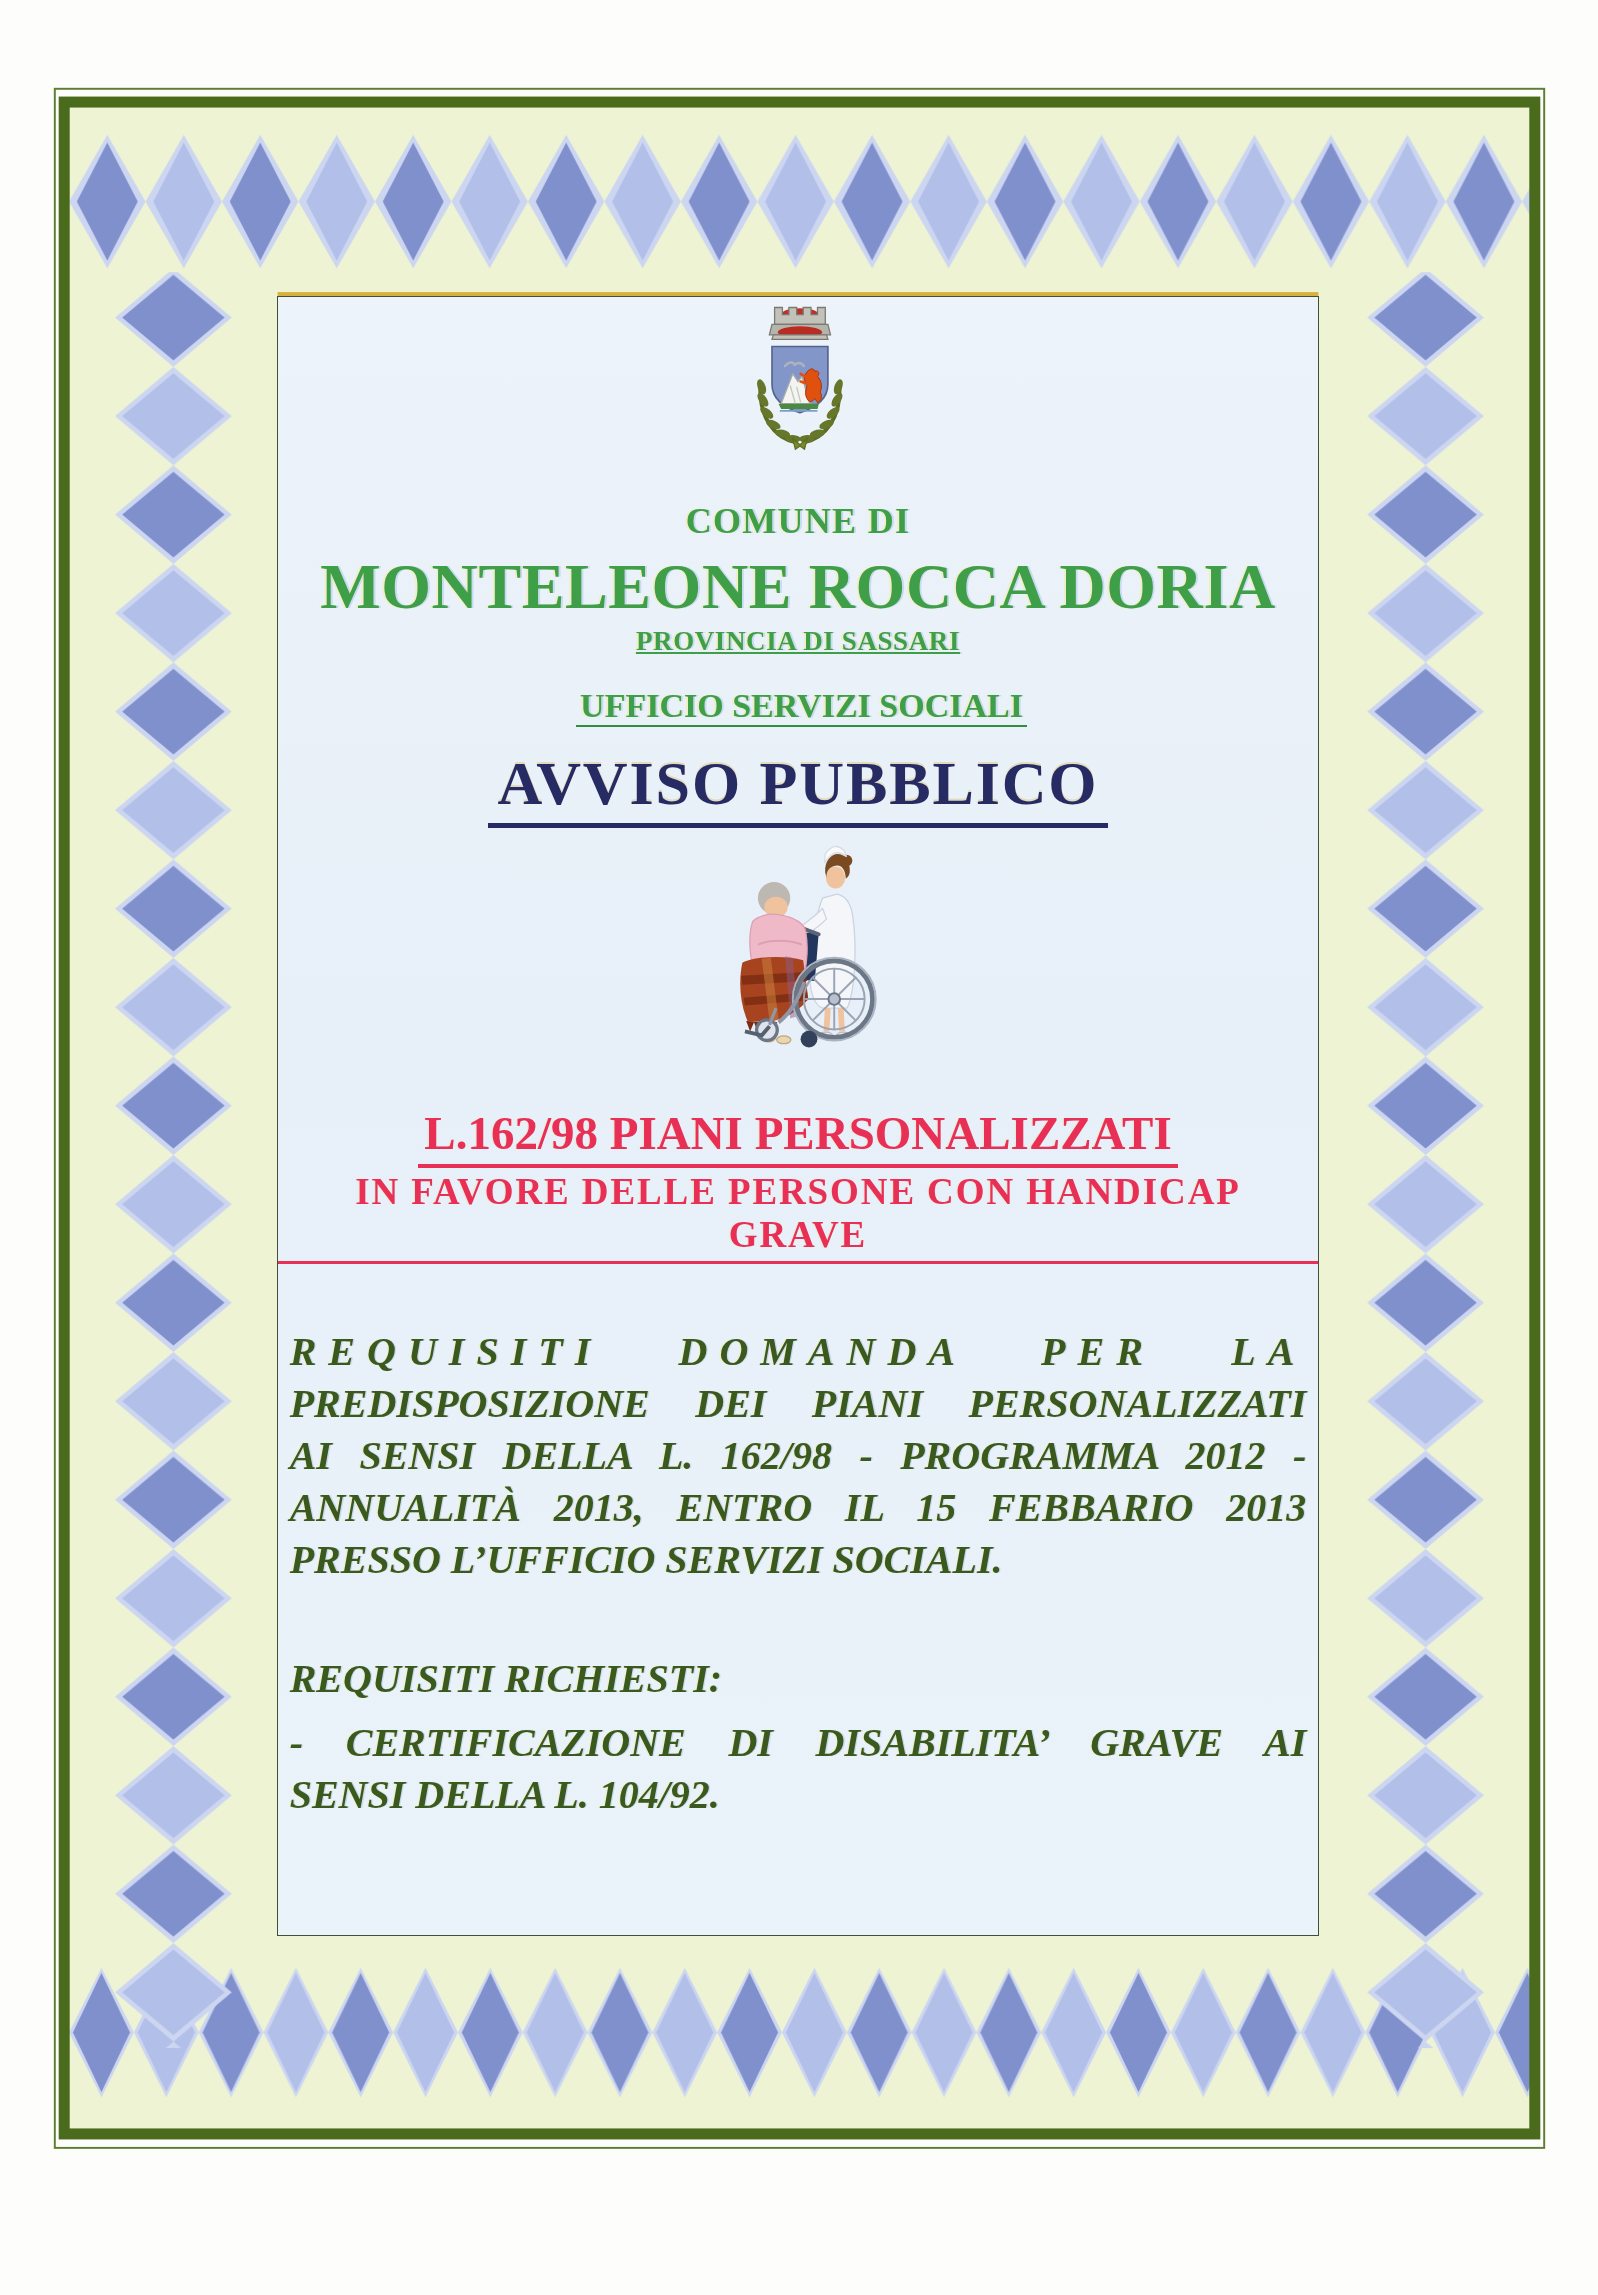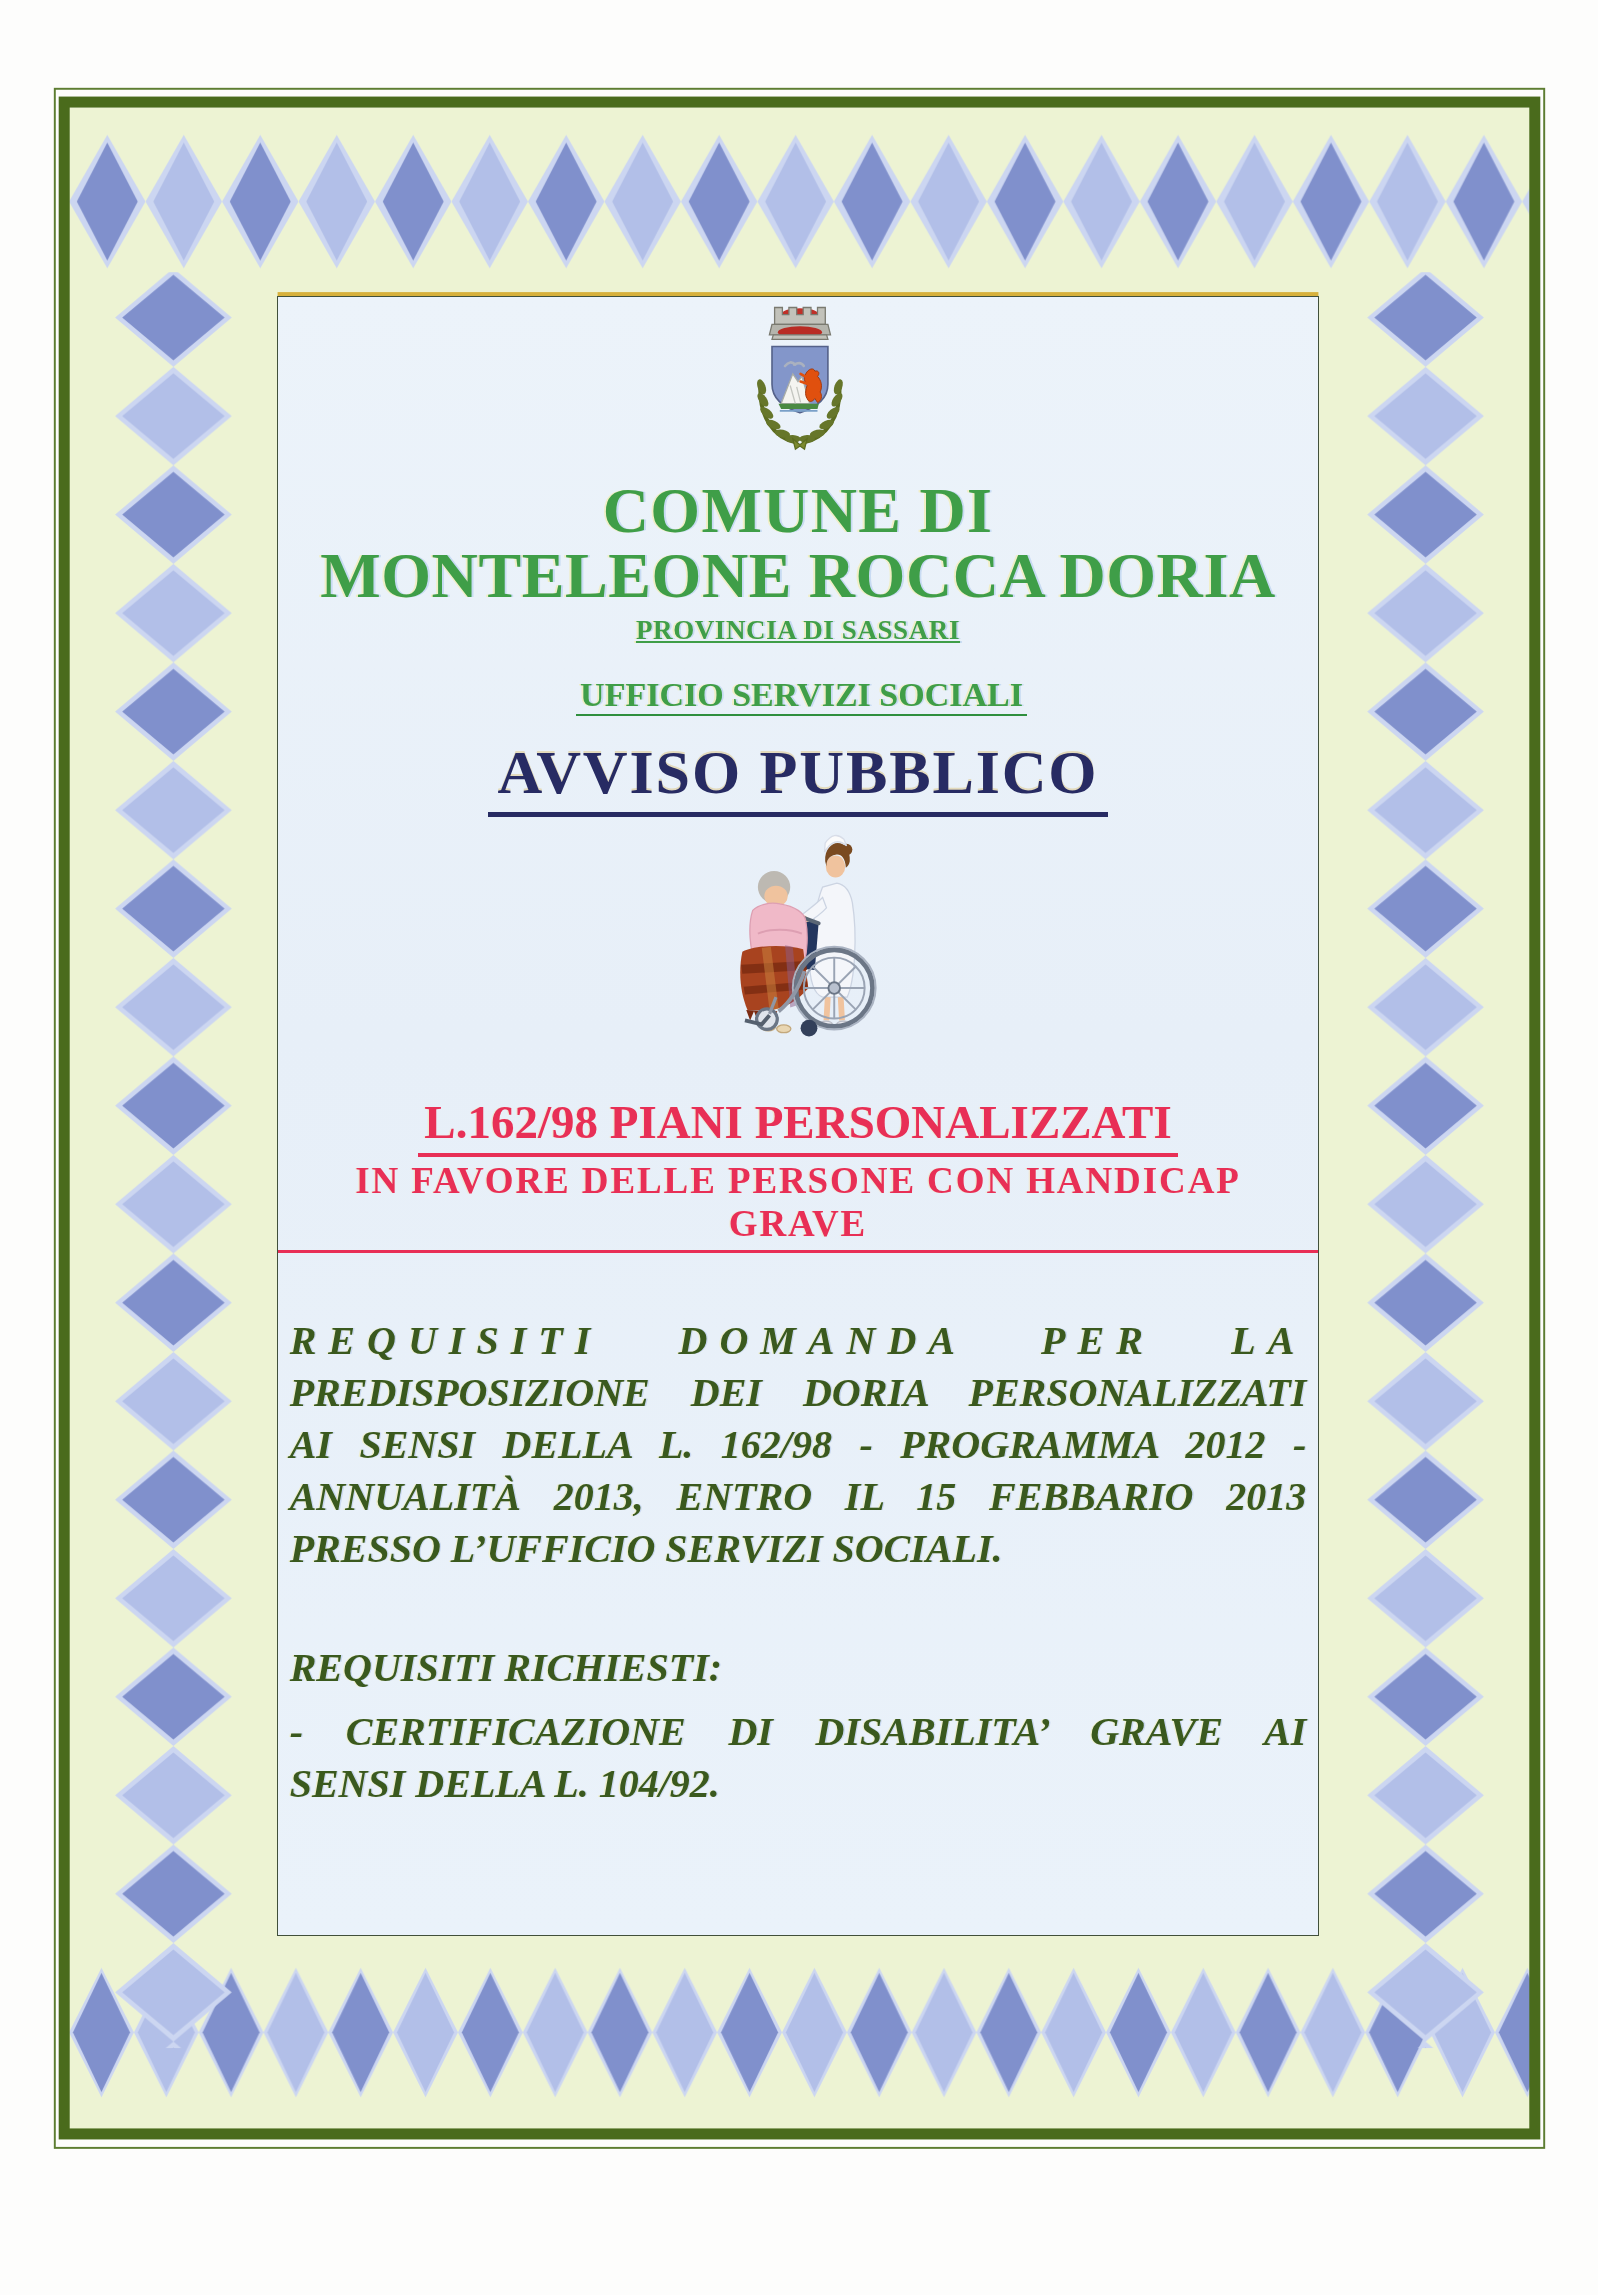--- a/index.html
+++ b/index.html
@@ -18,21 +18,21 @@
     border:1.9px solid #41503b;
     box-shadow:0 -4.5px 0 -0.6px #d7b13c;
     text-align:center;
   }
 
   .crest { display:block; margin:3.9px auto 0; }
   .illus { display:block; margin:7.8px auto 0; }
 
   .gtitle { color:#3f9e48; font-weight:bold;
     text-shadow:-1.9px 0 0 rgba(250,235,120,.40), 1.9px 0 0 rgba(110,160,225,.28); }
-  .comune { font-size:64px; line-height:57px; letter-spacing:1.3px; margin-top:25px; }
+  .comune { font-size:36px; line-height:57px; letter-spacing:1.3px; margin-top:36px; }
   .mrd    { font-size:64px; line-height:64px; letter-spacing:0.6px; margin-top:5.2px; }
   .prov   { font-size:27px; line-height:34px; letter-spacing:0.6px; margin-top:5.2px;text-decoration:underline; }
   .ufficio-wrap { margin-top:30px; }
   .ufficio { display:inline-block; font-size:34px; line-height:35px;
     border-bottom:2.6px solid #2f8f3e; padding:0 3.9px 1.9px;margin-left:7px; }
   .avviso-wrap { margin-top:22px; }
   .avviso { display:inline-block; color:#272b63; font-weight:bold;
     font-size:62px; line-height:69px; letter-spacing:1.9px;
     border-bottom:5.8px solid #272b63; padding:0 9px 5.2px;
     text-shadow:0 -1.9px 0 rgba(215,170,50,.30); }
@@ -205,21 +205,21 @@
 
     <div class="red1-wrap">
       <span class="redline red1">L.162/98 PIANI PERSONALIZZATI</span>
     </div>
     <div class="red2-wrap">
       <span class="redline red2">IN FAVORE DELLE PERSONE CON HANDICAP GRAVE</span>
     </div>
 
     <div class="body-block">
       <div class="bline jline spread">REQUISITI DOMANDA PER LA</div>
-      <div class="bline jline">PREDISPOSIZIONE DEI DORIA PERSONALIZZATI</div>
+      <div class="bline jline">PREDISPOSIZIONE DEI PIANI PERSONALIZZATI</div>
       <div class="bline jline">AI SENSI DELLA L. 162/98 - PROGRAMMA 2012 -</div>
       <div class="bline jline">ANNUALITÀ 2013, ENTRO IL 15 FEBBARIO 2013</div>
       <div class="bline lline">PRESSO L’UFFICIO SERVIZI SOCIALI.</div>
 
       <div class="req-heading">REQUISITI RICHIESTI:</div>
       <div class="bline jline req-first">- CERTIFICAZIONE DI DISABILITA’ GRAVE AI</div>
       <div class="bline lline">SENSI DELLA L. 104/92.</div>
     </div>
 
   </div>

